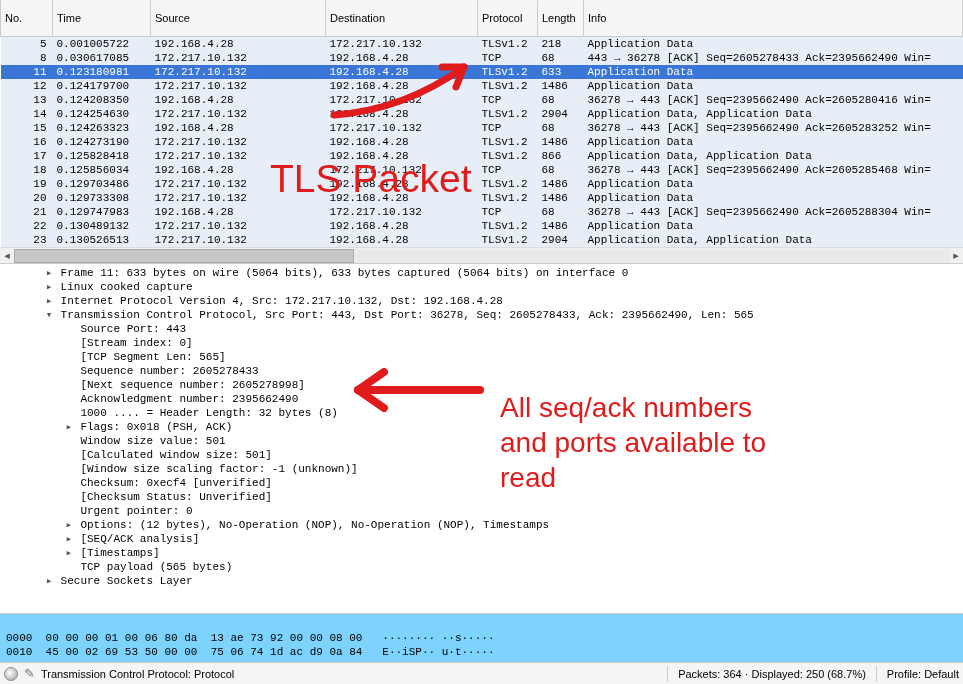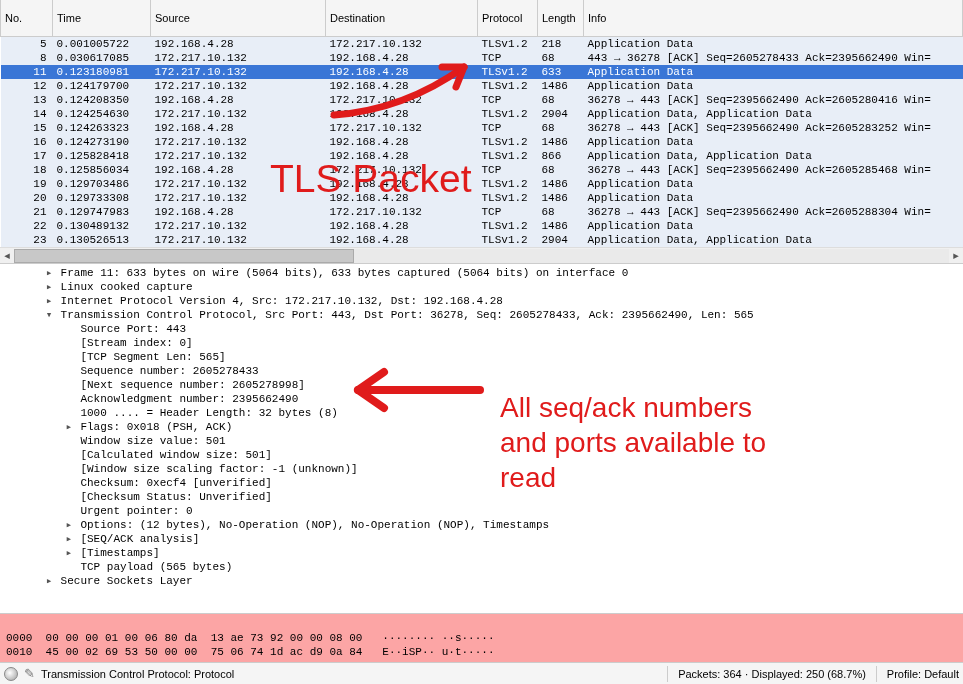--- a/index.html
+++ b/index.html
@@ -69,21 +69,21 @@
 .details .row { white-space: pre; margin-left: 40px; }
 .tri { display:inline-block; width:10px; text-align:center; color:#555; }
 
 .bytes {
   border-top: 1px solid #ccc;
   padding: 3px 6px;
   font-family: "Liberation Mono", "Courier New", monospace;
   font-size: 11px;
   line-height: 14px;
   white-space: pre;
-  background: #fca5a5;
+  background: #7dd3fc;
 }
 
 .statusbar {
   border-top: 1px solid #ccc;
   background: #f5f5f5;
   height: 22px;
   display: flex;
   align-items: center;
   font-size: 11px;
   padding: 0 4px;

